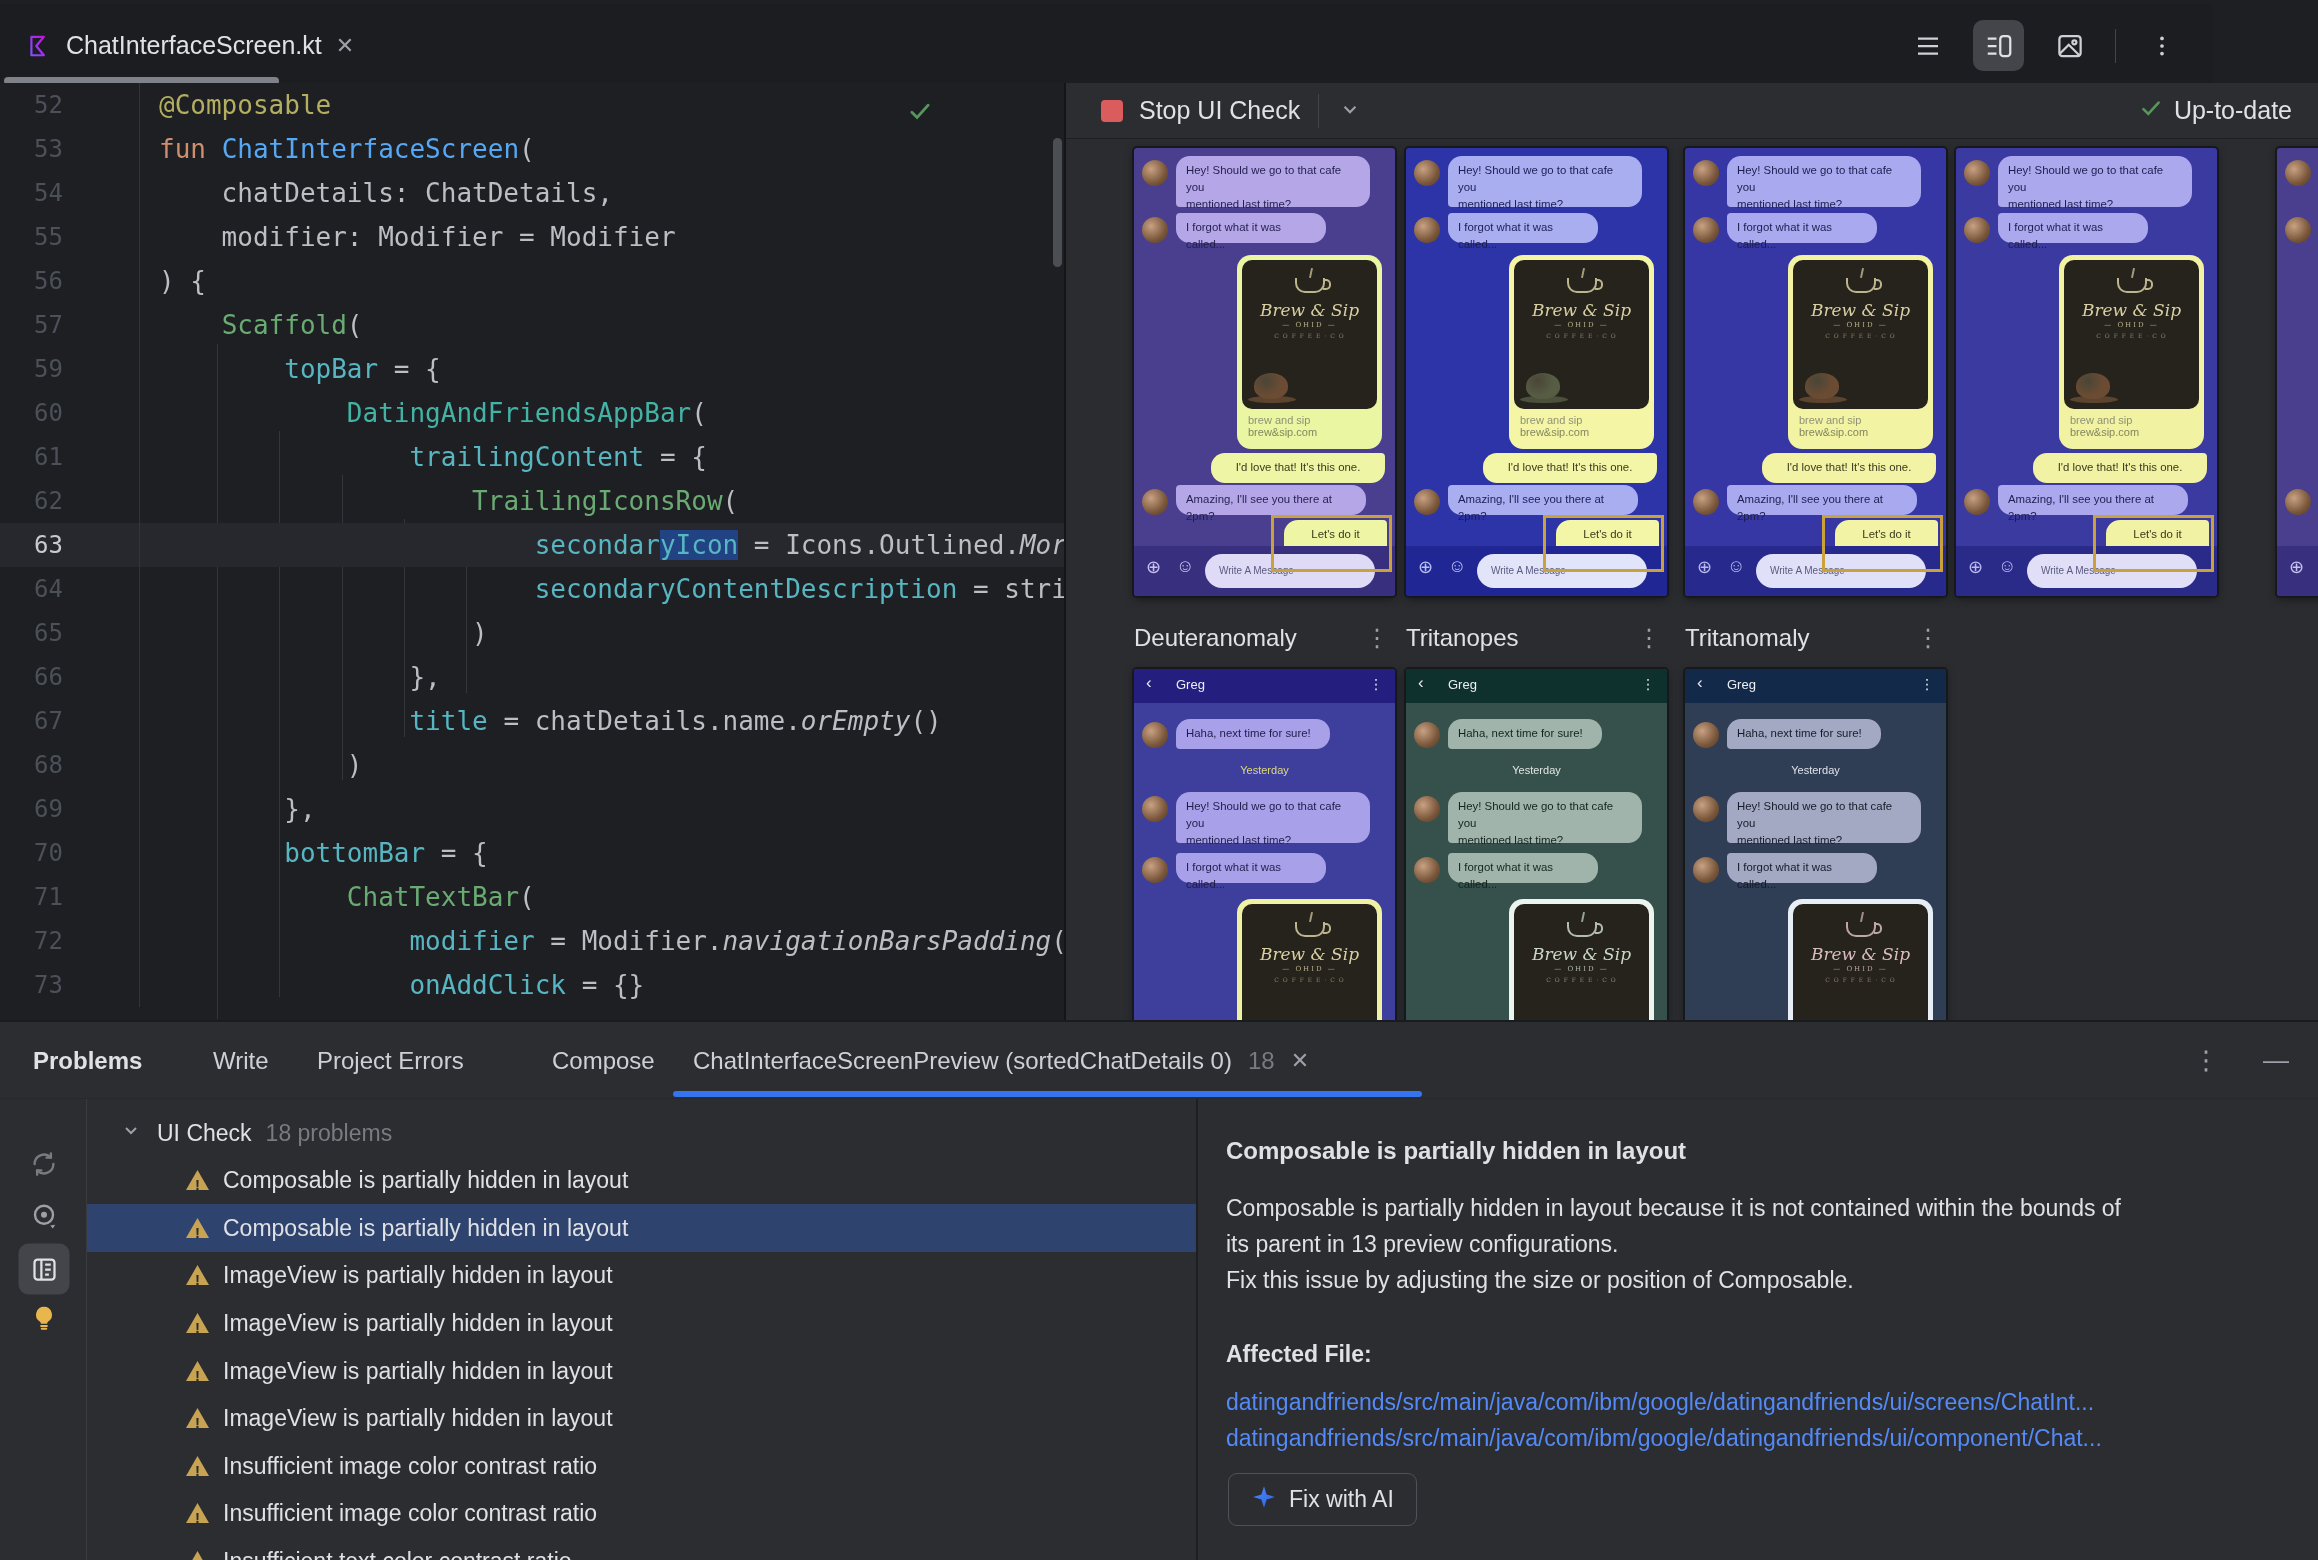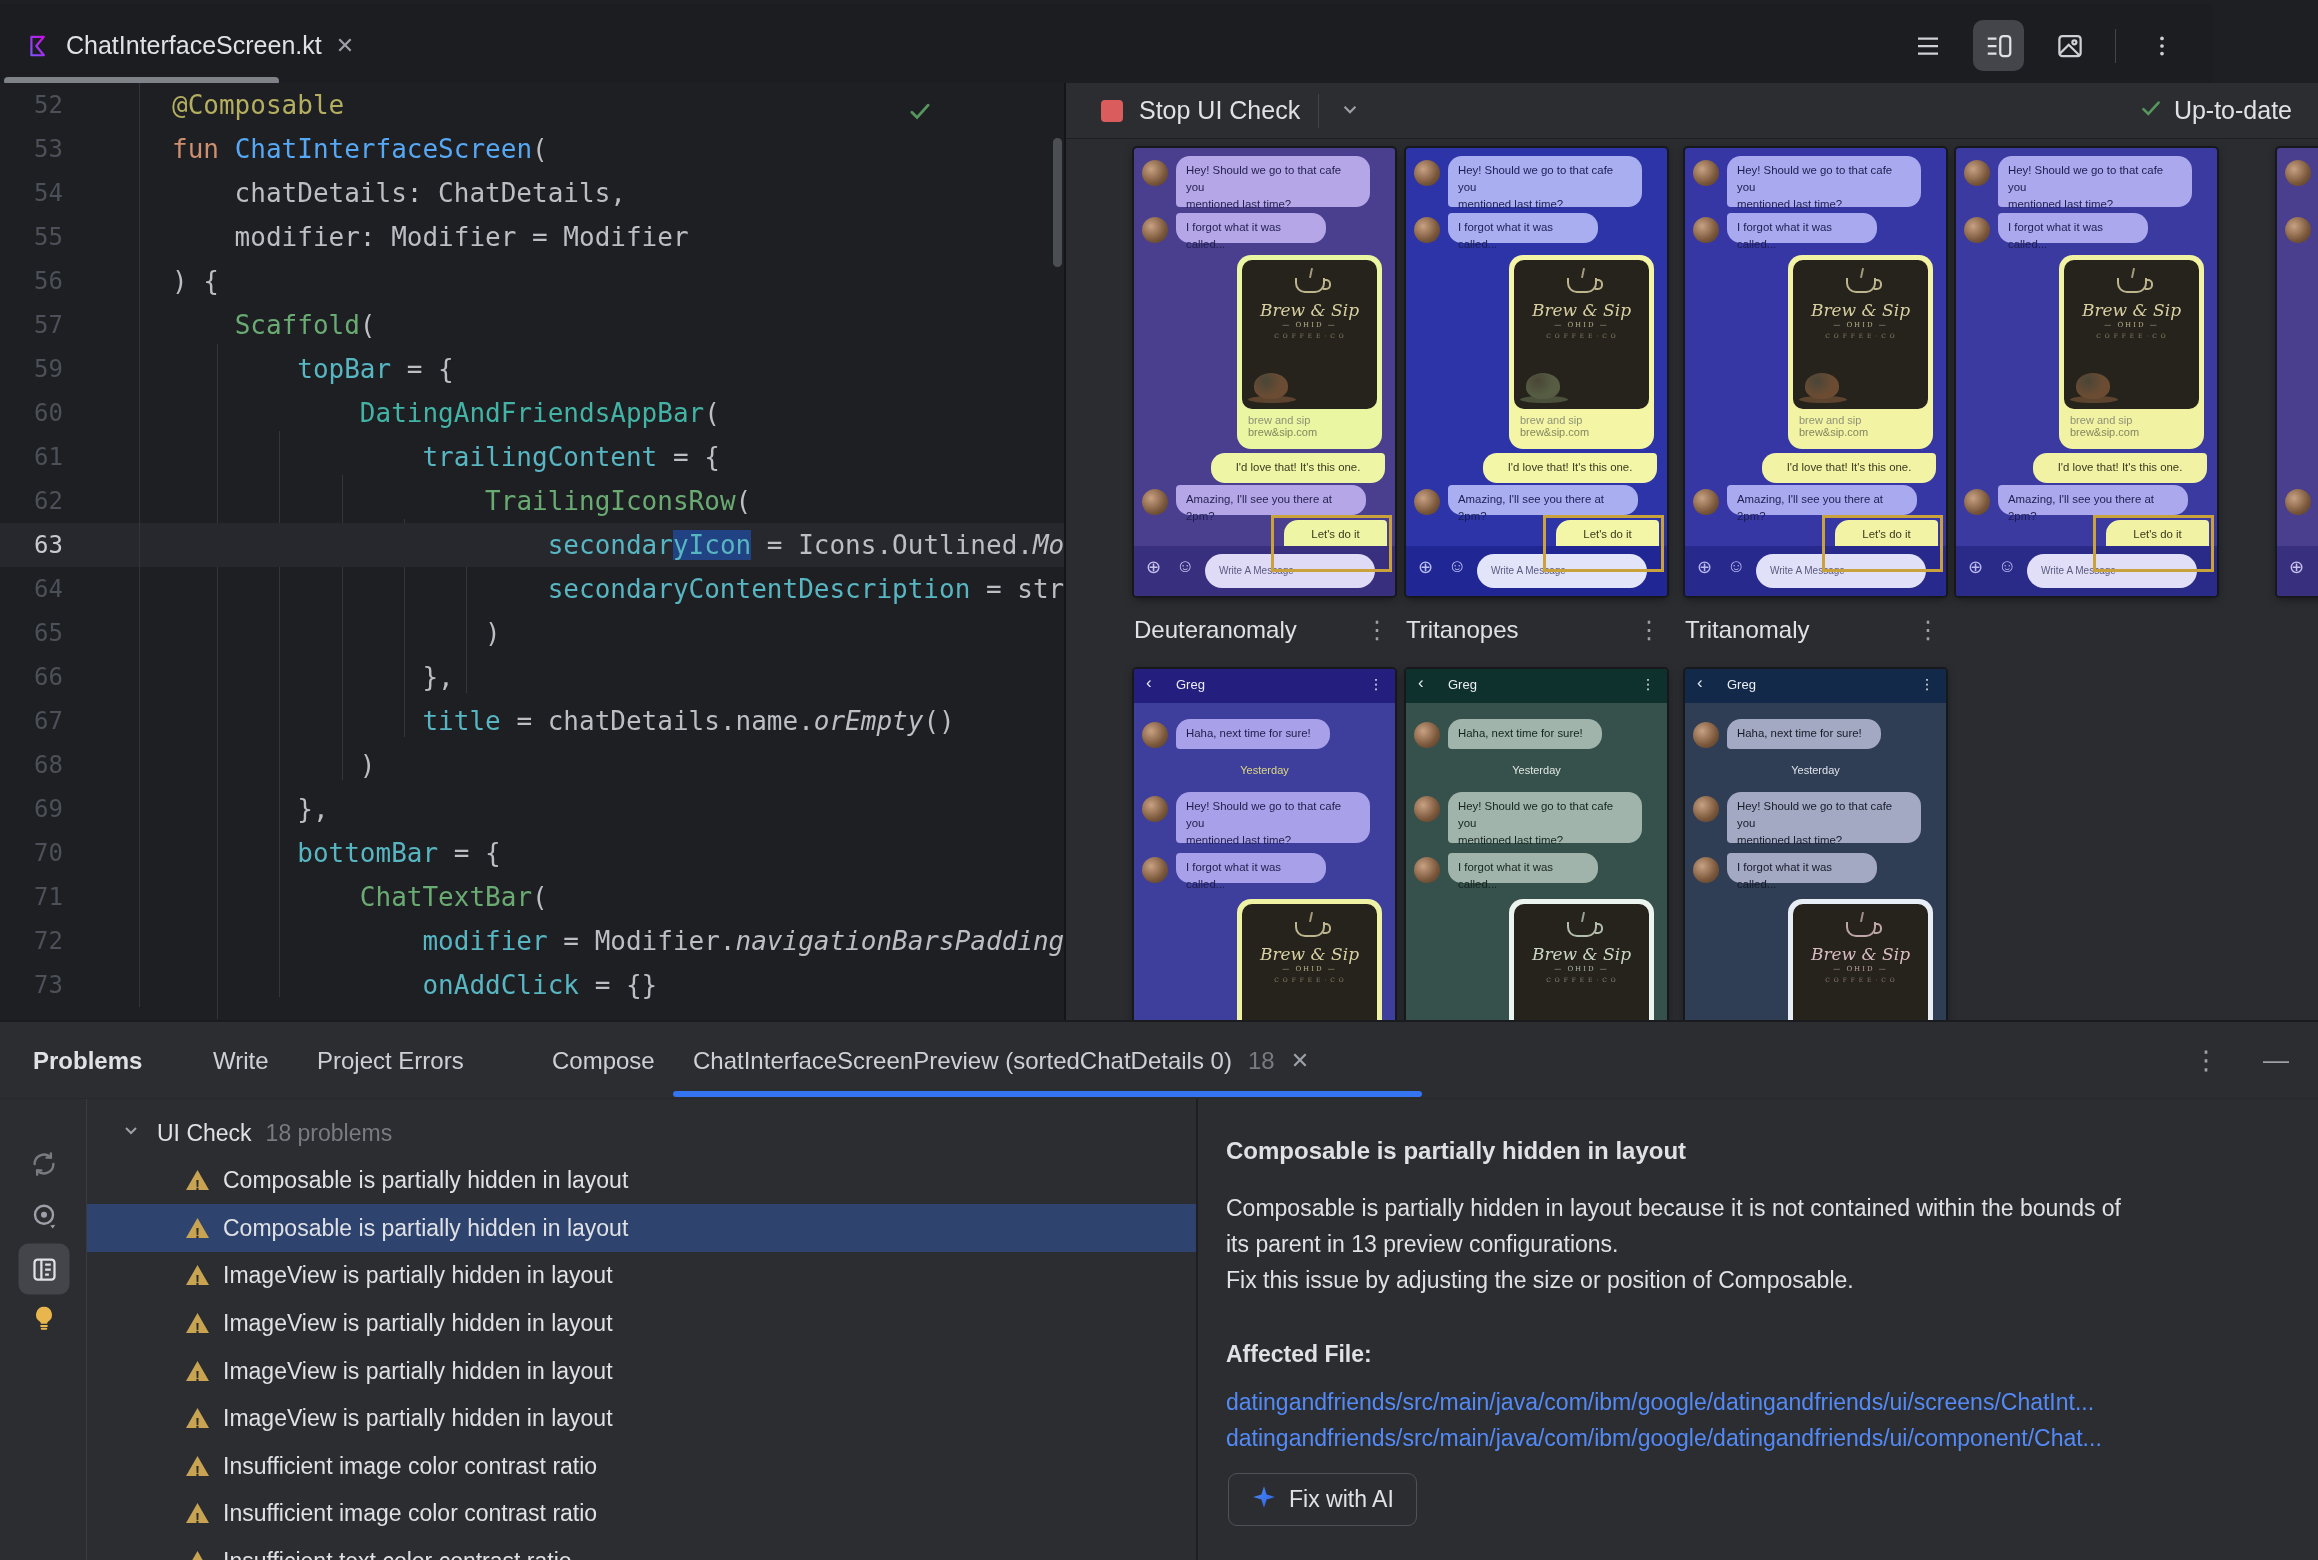--- a/index.html
+++ b/index.html
@@ -15,21 +15,21 @@
   #top-right{position:absolute;right:26px;top:16px;height:51px;display:flex;align-items:center;gap:20px;}
   .tr-btn{width:51px;height:51px;border-radius:10px;display:flex;align-items:center;justify-content:center;}
   .tr-btn.sel{background:#43454A;}
   .vdiv{width:1px;height:34px;background:#43454A;}
   
   #editor{position:absolute;left:0;top:83px;width:1066px;height:937px;background:#1E1F22;overflow:hidden;}
   .guide{position:absolute;width:1px;background:#33363B;}
   .code-line{display:flex;height:44px;line-height:44px;white-space:pre;
              font-family:"DejaVu Sans Mono",monospace;font-size:26px;position:relative;}
   .code-line .ln{width:63px;flex:0 0 63px;text-align:right;color:#4B5059;font-size:24px;}
-  .code-line .ct{margin-left:76px;padding-left:32px;border-left:1px solid #313438;color:#BCBEC4;}
+  .code-line .ct{margin-left:76px;padding-left:19px;border-left:1px solid #313438;color:#BCBEC4;}
   .code-line.current{background:#26282E;}
   .code-line.current .ln{color:#C8CAD0;}
   .tok-ann{color:#B3AE60;} .tok-kw{color:#CF8E6D;} .tok-fn{color:#56A8F5;}
   .tok-green{color:#6AAB73;} .tok-teal{color:#42B3A5;} .tok-named{color:#57B6C2;}
   .tok-pl{color:#BCBEC4;} .tok-it{color:#BCBEC4;font-style:italic;}
   .tok-sel{background:#214283;}
   #ed-scroll{position:absolute;right:4px;top:55px;width:9px;height:129px;border-radius:5px;background:#4B4E53;}
   #ed-check{position:absolute;left:906px;top:14px;}
   
   #pv-divider{position:absolute;left:1064px;top:83px;width:2px;height:937px;background:#141517;}
@@ -46,21 +46,21 @@
          background:radial-gradient(circle at 35% 35%,#C9A183,#7A573B 60%,#4C3A28);}
   .ph-bub{position:absolute;border-radius:14px;font-size:11.4px;line-height:17px;padding:6px 10px;box-sizing:border-box;}
   .ph-date{position:absolute;width:100%;text-align:center;font-size:11px;}
   .ph-card{position:absolute;border-radius:14px;box-sizing:border-box;}
   .ph-img{margin:5px;border-radius:10px;background:#26231C;position:relative;overflow:hidden;}
   .ph-logo{position:absolute;width:100%;text-align:center;font-family:"DejaVu Serif",serif;font-style:italic;}
   .ph-cap{font-size:11px;padding-left:11px;}
   .ph-bar{position:absolute;left:0;width:100%;}
   .ph-pill{position:absolute;border-radius:17px;font-size:10px;}
   .ph-warn{position:absolute;border:3px solid #C9A23C;}
-  .pv-label-cell{position:absolute;height:36px;display:flex;align-items:flex-start;justify-content:space-between;gap:16px;}
+  .pv-label-cell{position:absolute;height:36px;display:flex;align-items:flex-end;justify-content:space-between;gap:16px;}
   .pv-label{font-size:24px;color:#DFE1E5;}
   .pv-kebab{color:#9DA0A8;font-size:24px;letter-spacing:0;}
   
   #bottom{position:absolute;left:0;top:1020px;width:2319px;height:541px;background:#2B2D30;border-top:2px solid #1A1B1E;box-sizing:border-box;}
   #btabs{position:absolute;left:0;top:0;width:2319px;height:77px;border-bottom:1px solid #26282B;box-sizing:border-box;}
   .btab{position:absolute;top:0;height:77px;display:flex;align-items:center;gap:16px;font-size:24px;color:#CED0D6;}
   .btab.bold{font-weight:bold;color:#DFE1E5;}
   .btab .cnt{color:#787B80;}
   .btab .cls{color:#9DA0A8;font-size:22px;}
   #btab-underline{position:absolute;left:673px;top:69px;width:749px;height:6px;border-radius:3px;background:#3574F0;}

